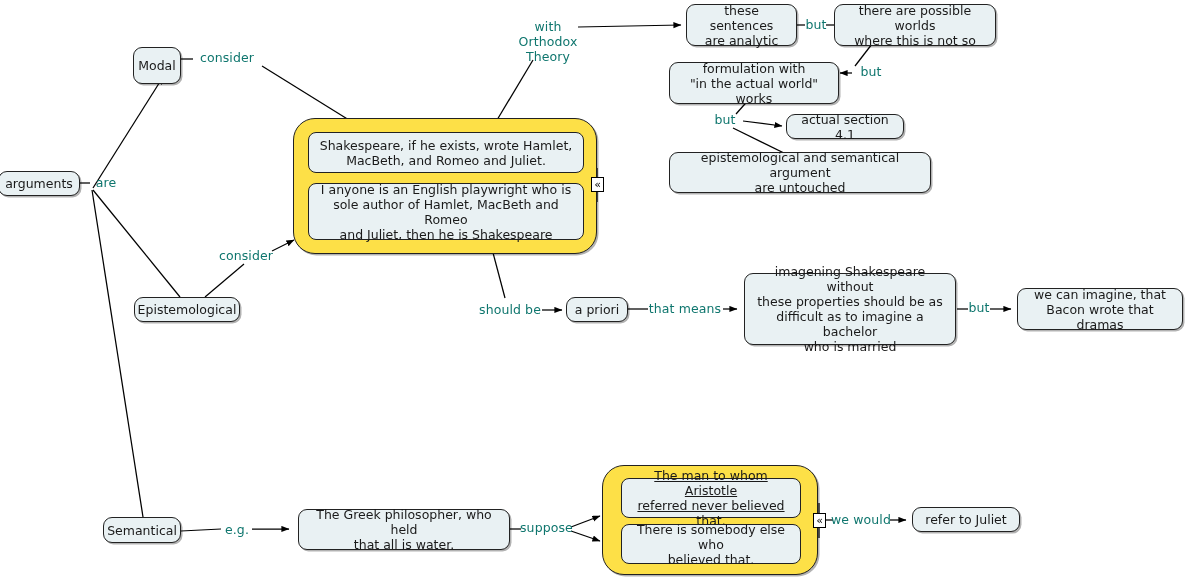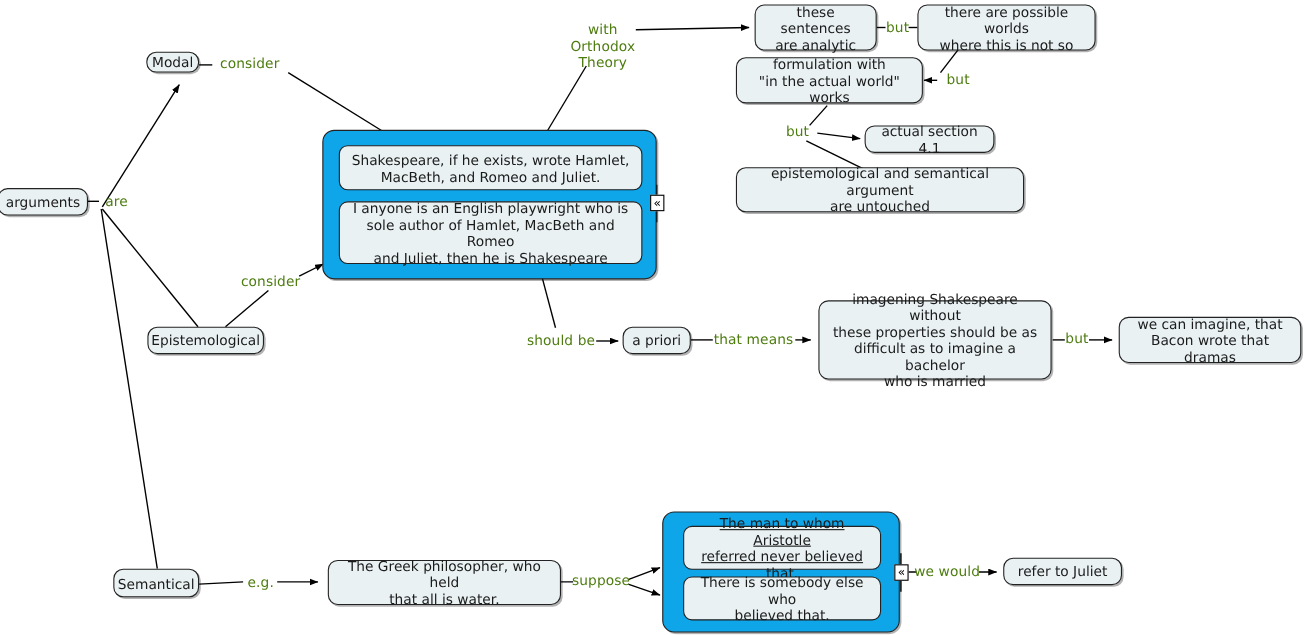--- a/index.html
+++ b/index.html
@@ -39,33 +39,33 @@
     line-height: 15px;
     text-align: center;
     display: flex;
     align-items: center;
     justify-content: center;
     padding: 2px 7px;
     box-shadow: 1.5px 1.5px 0 rgba(0,0,0,0.30);
     white-space: pre-line;
   }
   .node.group {
-    background: #0ea5e9;
-    border-radius: 11px;
+    background: #fde047;
+    border-radius: 22px;
     display: block;
     padding: 0;
   }
   .node.inner {
     box-shadow: none;
     border-radius: 8px;
   }
   
   .linklabel {
     position: absolute;
-    color: #4d7c0f;
+    color: #0f766e;
     font-size: 12.5px;
     line-height: 14px;
     text-align: center;
     background: transparent;
     white-space: pre-line;
     letter-spacing: 0.1px;
   }
   
   .collapse {
     position: absolute;
@@ -157,21 +157,21 @@
       <line x1="597" y1="168" x2="597" y2="202"></line>
 
       <line x1="819" y1="503" x2="819" y2="538"></line>
     </g>
   </svg>
 
   <div class="node" style="left:-2px; top:171px; width:82px; height:25px;">
     <span>arguments</span>
   </div>
 
-  <div class="node" style="left:133px; top:47px; width:48px; height:19px;">
+  <div class="node" style="left:133px; top:47px; width:48px; height:37px;">
     <span>Modal</span>
   </div>
 
   <div class="node" style="left:134px; top:297px; width:106px; height:25px;">
     <span>Epistemological</span>
   </div>
 
   <div class="node" style="left:103px; top:517px; width:78px; height:26px;">
     <span>Semantical</span>
   </div>
@@ -193,21 +193,21 @@
   <div class="node" style="left:686px; top:4px; width:111px; height:42px;">
     <span>these sentences
 are analytic</span>
   </div>
 
   <div class="node" style="left:834px; top:4px; width:162px; height:42px;">
     <span>there are possible worlds
 where this is not so</span>
   </div>
 
-  <div class="node" style="left:669px; top:52px; width:170px; height:42px;">
+  <div class="node" style="left:669px; top:62px; width:170px; height:42px;">
     <span>formulation with
 "in the actual world" works</span>
   </div>
 
   <div class="node" style="left:786px; top:114px; width:118px; height:25px;">
     <span>actual section 4.1</span>
   </div>
 
   <div class="node" style="left:669px; top:152px; width:262px; height:41px;">
     <span>epistemological and semantical argument

